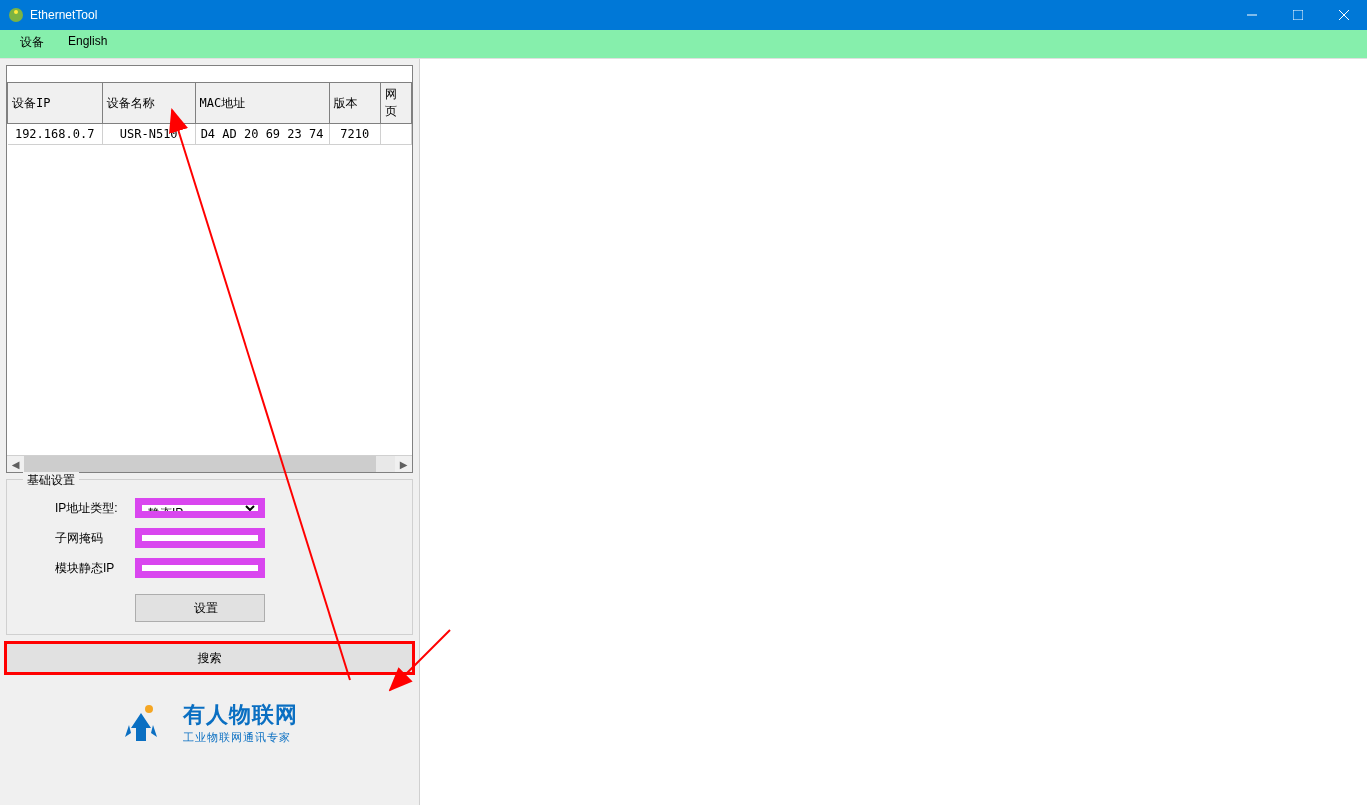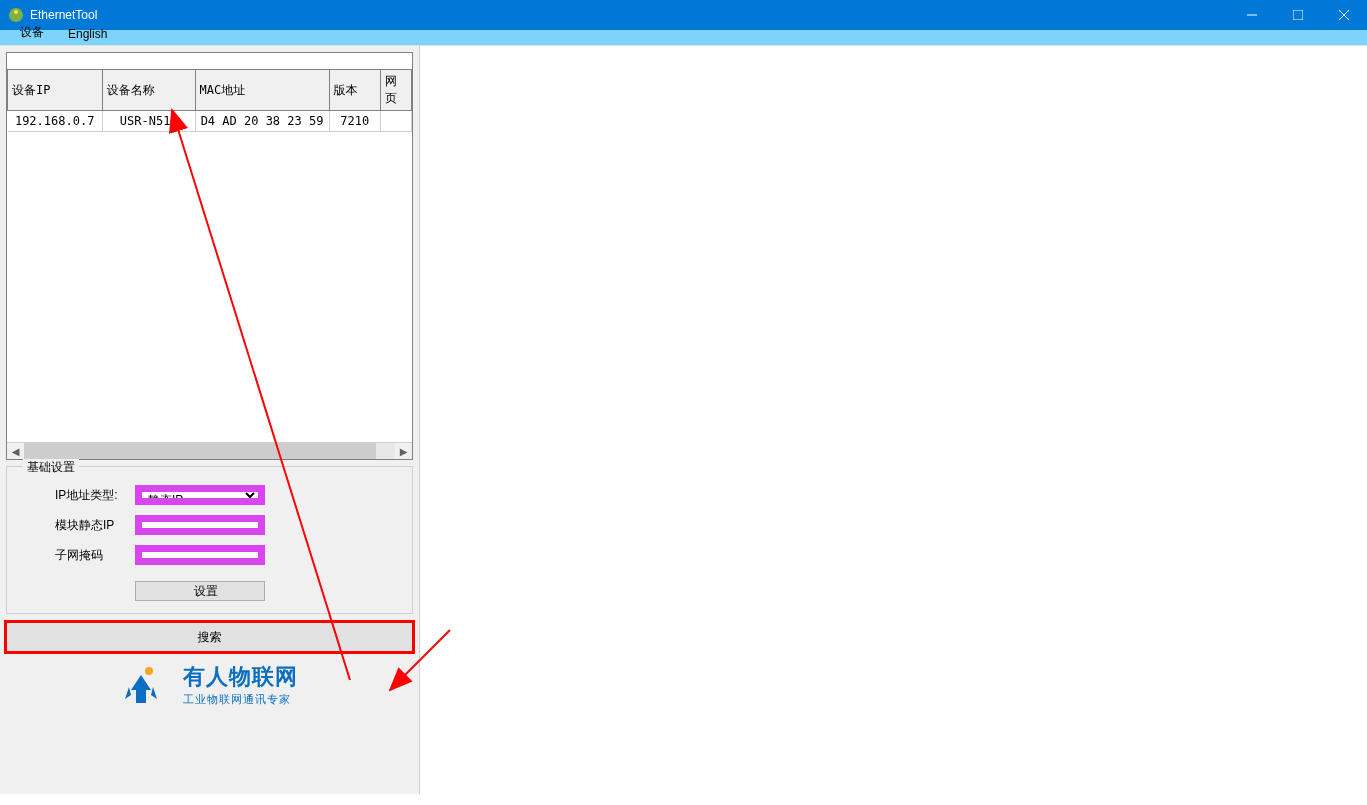--- a/index.html
+++ b/index.html
@@ -29,25 +29,25 @@
     }
     .app-title { font-size: 12px; }
     .titlebar-controls { display: flex; }
     .titlebar-btn {
       width: 46px; height: 30px;
       display: flex; align-items: center; justify-content: center;
       cursor: pointer;
     }
     
     .menubar {
-      height: 16px;
-      background: #7dd3fc;
+      height: 29px;
+      background: #86efac;
       border-bottom: 1px solid #e0e0e0;
       display: flex;
-      align-items: flex-end;
+      align-items: flex-start;
       padding-left: 8px;
     }
     .menu-item {
       padding: 4px 12px;
       cursor: pointer;
     }
     
     .content-area {
       display: flex;
       height: calc(100% - 57px);
@@ -159,21 +159,21 @@
       height: 20px;
       border: 7px solid #d946ef;
       background: #ffffff;
       font-size: 12px;
       padding: 0 4px;
     }
     .form-select { padding: 0 2px; }
     
     .set-button {
       width: 130px;
-      height: 20px;
+      height: 28px;
       margin-left: 118px;
       margin-top: 16px;
       background: #e1e1e1;
       border: 1px solid #adadad;
       cursor: pointer;
       font-size: 12px;
       padding-left: 12px;
     }
     
     .search-button {
@@ -182,21 +182,21 @@
       margin-top: 8px;
       background: #e1e1e1;
       border: 1px solid #adadad;
       cursor: pointer;
       font-size: 12px;
       outline: 3px solid #ff0000;
       outline-offset: -1px;
     }
     
     .logo-area {
-      margin-top: 6px;
+      margin-top: 23px;
       display: flex;
       align-items: center;
       justify-content: center;
       gap: 22px;
       padding: 4px;
     }
     .logo-icon {
       width: 40px; height: 40px;
       position: relative;
     }
@@ -277,21 +277,21 @@
               <th>设备名称</th>
               <th>MAC地址</th>
               <th>版本</th>
               <th>网页</th>
             </tr>
           </thead>
           <tbody>
             <tr>
               <td>192.168.0.7</td>
               <td>USR-N510</td>
-              <td>D4 AD 20 38 23 59</td>
+              <td>D4 AD 20 69 23 74</td>
               <td>7210</td>
               <td></td>
             </tr>
           </tbody>
         </table>
       </div>
       <div class="hscrollbar">
         <div class="hscroll-arrow">◀</div>
         <div class="hscroll-track">
           <div class="hscroll-thumb"></div>
@@ -304,26 +304,26 @@
       <span class="group-title">基础设置</span>
 
       <div class="form-row">
         <span class="form-label">IP地址类型:</span>
         <select class="form-select">
           <option>静态IP</option>
         </select>
       </div>
 
       <div class="form-row">
+        <span class="form-label">子网掩码</span>
+        <input type="text" class="form-input" value="" style="">
+      </div>
+
+      <div class="form-row">
         <span class="form-label">模块静态IP</span>
-        <input type="text" class="form-input" value="" style="">
-      </div>
-
-      <div class="form-row">
-        <span class="form-label">子网掩码</span>
         <input type="text" class="form-input" value="" style="">
       </div>
 
 
       <button class="set-button">设置</button>
     </div>
 
     <button class="search-button">搜索</button>
 
     <div class="logo-area">

